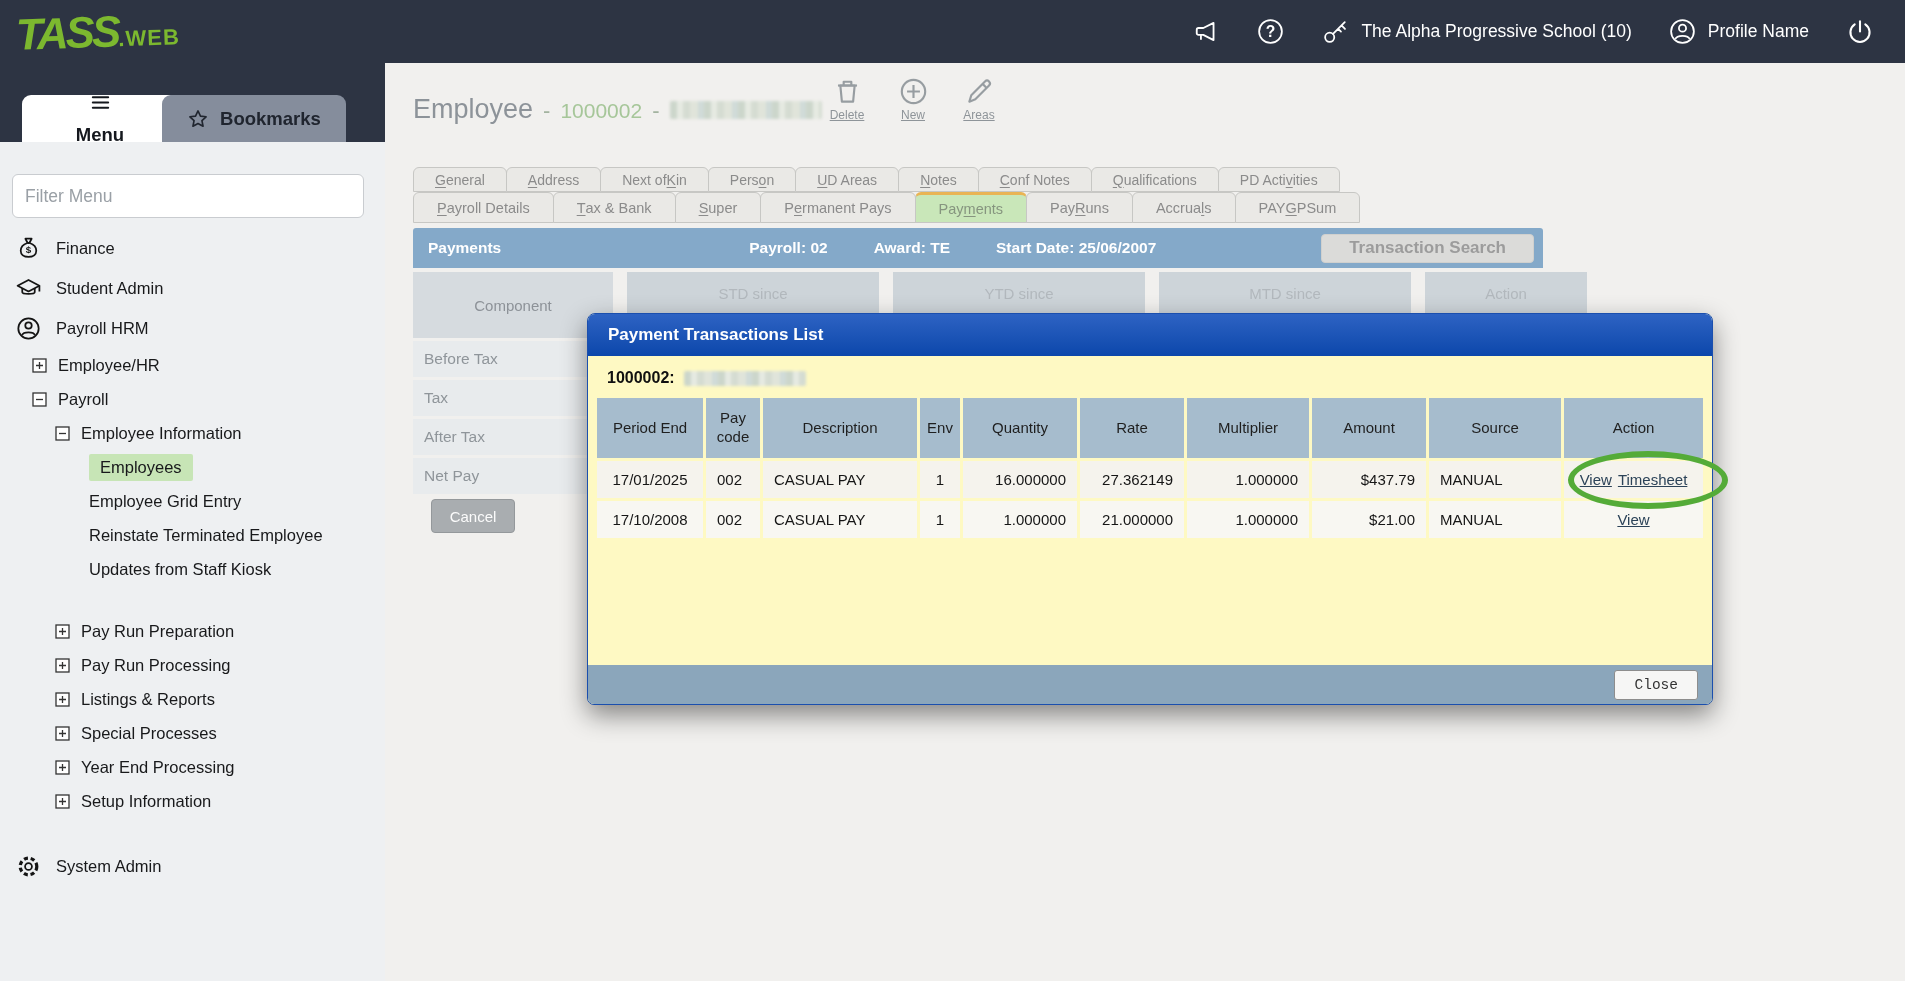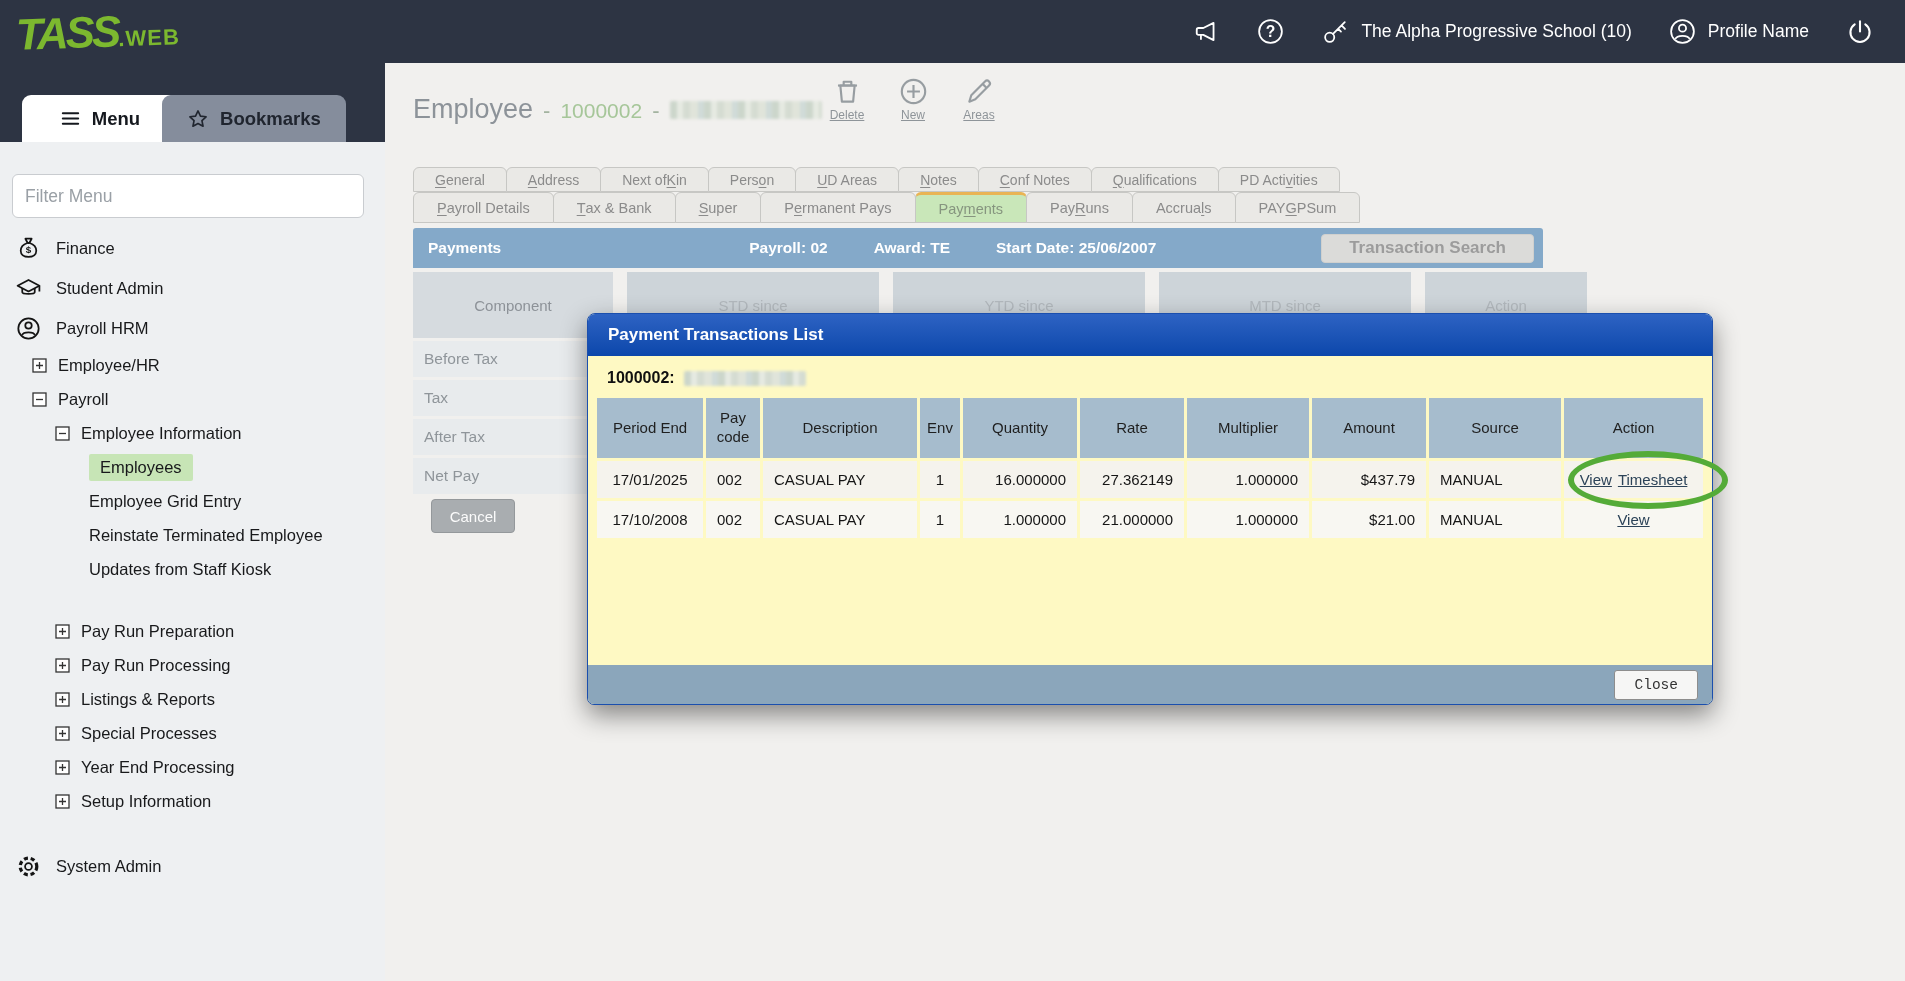--- a/index.html
+++ b/index.html
@@ -12,21 +12,21 @@
   .logo{margin-left:16px;display:flex;align-items:baseline;color:#7cb82f;transform:rotate(-2deg);cursor:pointer;}
   .logo-main{font-size:44px;font-weight:bold;letter-spacing:-3px;font-style:italic;}
   .logo-sub{font-size:22px;font-weight:bold;letter-spacing:1px;}
   .top-right{margin-left:auto;display:flex;align-items:center;gap:36px;margin-right:30px;color:#fff;font-size:17.5px;}
   .top-item{display:flex;align-items:center;gap:11px;cursor:pointer;}
 
   
   .side-head{position:absolute;left:0;top:63px;width:385px;height:79px;background:#2d3443;z-index:4;}
   .nav-tab{position:absolute;top:95px;height:47px;display:flex;align-items:center;justify-content:center;gap:11px;
            border-radius:9px 9px 0 0;font-size:18.5px;font-weight:600;cursor:pointer;z-index:6;}
-  .nav-tab.menu{left:22px;width:156px;background:#ffffff;color:#15181e;}
+  .nav-tab.menu{left:22px;width:156px;background:#ffffff;color:#15181e;flex-direction:column;}
   .nav-tab.bookmarks{left:162px;width:184px;background:#858d9c;color:#20252f;}
 
   
   .sidebar{position:absolute;left:0;top:142px;width:385px;height:839px;background:#eef0f2;z-index:3;}
   .filter{position:absolute;left:12px;top:32px;width:352px;height:44px;box-sizing:border-box;border:1px solid #c9ccd0;
           border-radius:6px;background:#fff;font-size:17.5px;color:#333;padding:0 12px;outline:none;font-family:"Liberation Sans",sans-serif;}
   .filter::placeholder{color:#9aa0a6;}
   .menu-list{position:absolute;left:0;top:86px;width:100%;}
   .mi{display:flex;align-items:center;font-size:16.5px;color:#18191b;cursor:pointer;white-space:nowrap;}
   .mi.lvl0{padding-left:15px;gap:14px;height:40px;}
@@ -63,21 +63,21 @@
 
   
   .panel{position:absolute;left:413px;top:228px;width:1130px;z-index:1;}
   .bluebar{height:40px;background:#84a9c9;border-radius:3px 3px 0 0;display:flex;align-items:center;color:#fff;
            font-weight:bold;font-size:15.5px;}
   .bluebar .bb-title{margin-left:15px;}
   .bb-mid{display:flex;gap:46px;margin-left:248px;}
   .search-btn{margin-left:auto;margin-right:9px;height:27px;padding:0 27px;background:#dbdbd9;color:#9c9c9c;
               border-radius:4px;font-size:17px;display:flex;align-items:center;cursor:pointer;border:1px solid #d0d0ce;}
   .phead{margin-top:4px;display:grid;grid-template-columns:200px 252px 252px 252px 162px;gap:14px;height:66px;}
-  .ph{background:#cdd4d9;color:#b2b8bd;display:flex;justify-content:center;align-items:flex-start;padding-top:25px;font-size:15px;}
+  .ph{background:#cdd4d9;color:#b2b8bd;display:flex;justify-content:center;align-items:flex-start;padding-top:13px;font-size:15px;}
   .ph.comp{background:#d6dbdf;color:#8d9298;align-items:center;padding-top:0;}
   .prow{display:grid;grid-template-columns:200px 252px 252px 252px 162px;gap:3px;height:36px;margin-top:3px;}
   .pc-left{background:#e8ebed;color:#8f959a;display:flex;align-items:center;padding-left:11px;font-size:15.5px;}
   .pc{background:#f0f2f3;}
   .cancel-btn{position:absolute;left:431px;top:499px;width:82px;height:32px;background:#a9adb0;border:1px solid #94989b;
               border-radius:4px;color:#fbfbfb;font-size:15px;display:flex;align-items:center;justify-content:center;cursor:pointer;z-index:1;}
 
   
   .modal{position:absolute;left:587px;top:313px;width:1126px;height:392px;background:#fef9c3;border:1px solid #1b4fae;
          border-radius:8px 8px 7px 7px;box-shadow:0 10px 26px rgba(0,0,0,.45);z-index:8;box-sizing:border-box;}

